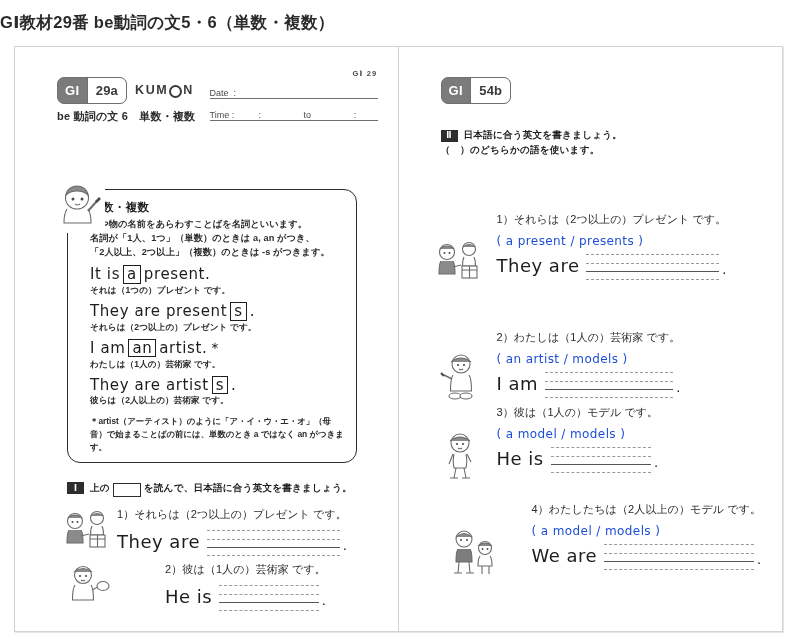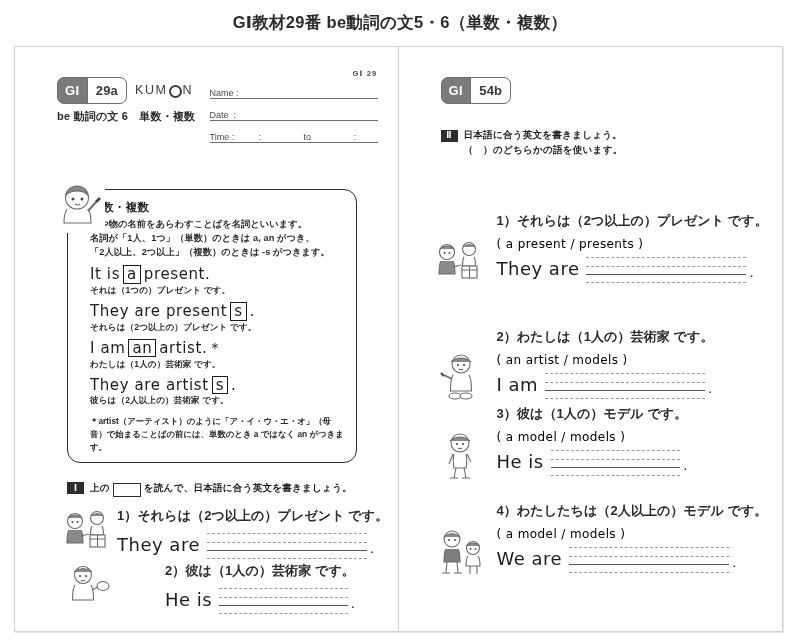--- a/index.html
+++ b/index.html
@@ -9,21 +9,21 @@
   }
   body {
     width: 800px;
     height: 640px;
     font-family: "Liberation Sans", "DejaVu Sans", sans-serif;
     color: #231f20;
     overflow: hidden;
   }
 
   .page-title {
-    text-align: center;
+    text-align: left;
     font-size: 16.5px;
     font-weight: 700;
     color: #2b2b2b;
     letter-spacing: .3px;
     padding-top: 13px;
     padding-bottom: 12px;
     line-height: 1.2;
   }
 
   .worksheet-frame {
@@ -85,21 +85,21 @@
     padding: 0 8px;
     display: flex;
     align-items: center;
     border-left: 1px solid #6f6f6f;
     letter-spacing: .2px;
   }
   .kumon-logo {
     position: absolute;
     left: 120px; top: 14px;
     font-size: 12.5px;
-    font-weight: 400;
+    font-weight: 700;
     letter-spacing: 1.6px;
     color: #3a3a3a;
     display: flex;
     align-items: center;
   }
   .kumon-o {
     display: inline-block;
     width: 9px; height: 9px;
     border: 2px solid #3a3a3a;
     border-radius: 50%;
@@ -247,29 +247,29 @@
     width: 26px;
     height: 12px;
     border: 1px solid #2d2d2d;
     margin: 0 3px;
     position: relative;
     top: 2px;
   }
 
   
   .q-jp {
-    font-size: 13px;
-    font-weight: 700;
+    font-size: 11px;
+    font-weight: 400;
     color: #2b2b2b;
     letter-spacing: .1px;
     white-space: nowrap;
   }
   .choices {
     font-size: 12px;
-    color: #000000;
+    color: #1d4ed8;
     letter-spacing: .4px;
     font-family: "DejaVu Sans", sans-serif;
     margin-top: 7px;
   }
   .answer-row {
     display: flex;
     align-items: center;
     margin-top: 4px;
   }
   .ans-lead {
@@ -328,23 +328,20 @@
       <div class="kumon-logo">
         <span>KUM</span>
         <span class="kumon-o"></span>
         <span>N</span>
       </div>
 
       <div class="subject-line">be 動詞の文 6　単数・複数</div>
 
       <div class="meta">
         <div class="meta-code">GⅠ 29</div>
-        <div class="meta-row">
-          <span class="meta-label">Name :</span>
-        </div>
         <div class="meta-row">
           <span class="meta-label">Date  :</span>
         </div>
         <div class="meta-row">
           <span class="meta-label">Time :</span>
           <span class="meta-time">
             <span>:</span>
             <span>to</span>
             <span>:</span>
           </span>
@@ -490,21 +487,21 @@
     <div class="badge" style="left:42px; top:30px;">
       <span class="badge-gi">GI</span>
       <span class="badge-num">54b</span>
     </div>
 
     <div class="q-block" style="left:42px; top:82px; width:320px;">
       <div class="sec-head">
         <span class="sec-num">Ⅱ</span>
         <span>日本語に合う英文を書きましょう。</span>
       </div>
-      <div class="sec-head" style="margin-left:23px; margin-top:2px;">
+      <div class="sec-head" style="margin-top:2px;">
         <span>（　）のどちらかの語を使います。</span>
       </div>
     </div>
 
     <div class="q-block" style="left:36px; top:165px; width:345px; display:flex;">
       <svg class="art" style="margin-top:24px;" viewBox="0 0 54 52">
         <g fill="none" stroke="#6b6b6b" stroke-width="1.1">
           <circle cx="12" cy="16" r="7.5"></circle>
           <path d="M5 13q7-6 14 0" fill="#8a8a8a"></path>
           <circle cx="9.5" cy="17" r="1" fill="#4a4a4a" stroke="none"></circle>
@@ -594,21 +591,21 @@
             <i class="wl-dash" style="top:2px;"></i>
             <i class="wl-dash" style="top:11px;"></i>
             <i class="wl-solid" style="top:19px;"></i>
             <i class="wl-dash" style="top:27px;"></i>
           </span>
           <span class="period">.</span>
         </div>
       </div>
     </div>
 
-    <div class="q-block" style="left:36px; top:455px; width:345px; display:flex;">
+    <div class="q-block" style="left:48px; top:455px; width:345px; display:flex;gap:23px;">
       <svg class="art" style="margin-top:24px;" viewBox="0 0 54 52">
         <g fill="none" stroke="#6b6b6b" stroke-width="1.1">
           <circle cx="17" cy="13" r="8"></circle>
           <path d="M9 11q8-7 16 0" fill="#8a8a8a"></path>
           <circle cx="14" cy="14" r="1" fill="#4a4a4a" stroke="none"></circle>
           <circle cx="20" cy="14" r="1" fill="#4a4a4a" stroke="none"></circle>
           <path d="M11 23c-2 3-2 9-2 13h16c0-4 0-10-2-13" fill="#7d7d7d"></path>
           <path d="M12 36l-1 11M22 36l1 11"></path>
           <path d="M7 47h8M19 47h8"></path>
           <circle cx="38" cy="22" r="6.5"></circle>

